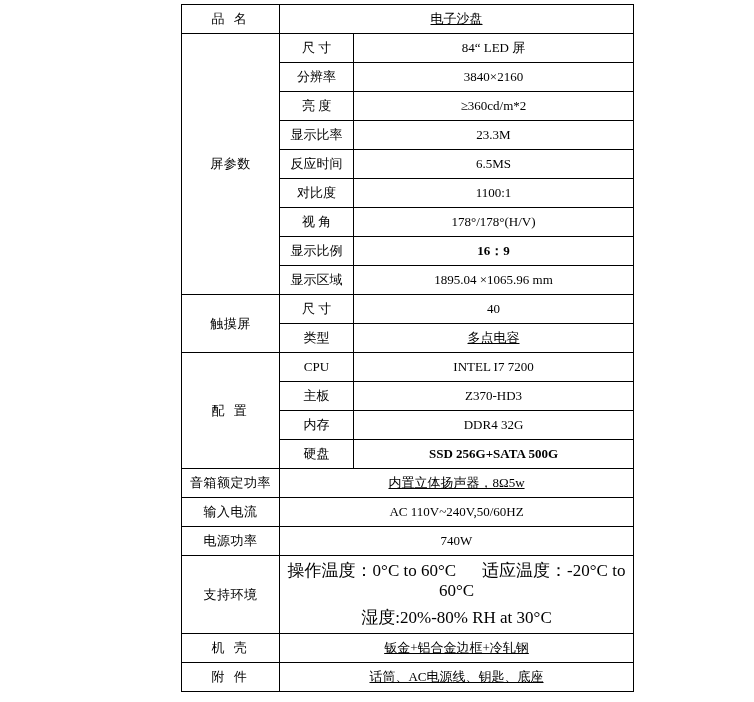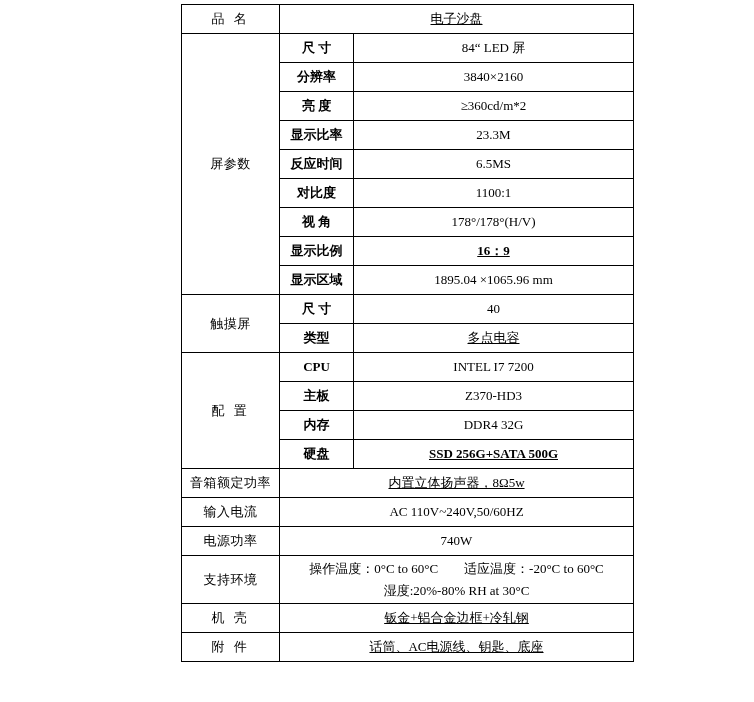--- a/index.html
+++ b/index.html
@@ -43,39 +43,37 @@
 
   .label {
     font-size: 13.5px;
     letter-spacing: 0.5px;
   }
   .label-wide {
     letter-spacing: 3px;
   }
   .sublabel {
     font-size: 13px;
-    font-weight: bold;
   }
   .value {
     font-size: 13px;
     font-family: "Liberation Serif", "DejaVu Serif", serif;
   }
   .value-cn {
     font-size: 13px;
     text-decoration: underline;
   }
   .value-bold {
     font-weight: bold;
     font-size: 13px;
-    text-decoration: underline;
   }
   .env-line {
     display: block;
     padding: 3px 0;
-    font-size: 13px;
+    font-size: 17px;
   }
   .env-line .gap {
     display: inline-block;
     width: 26px;
   }
   .env-cell {
     padding: 2px 0 !important;
   }
 </style>
 </head>

